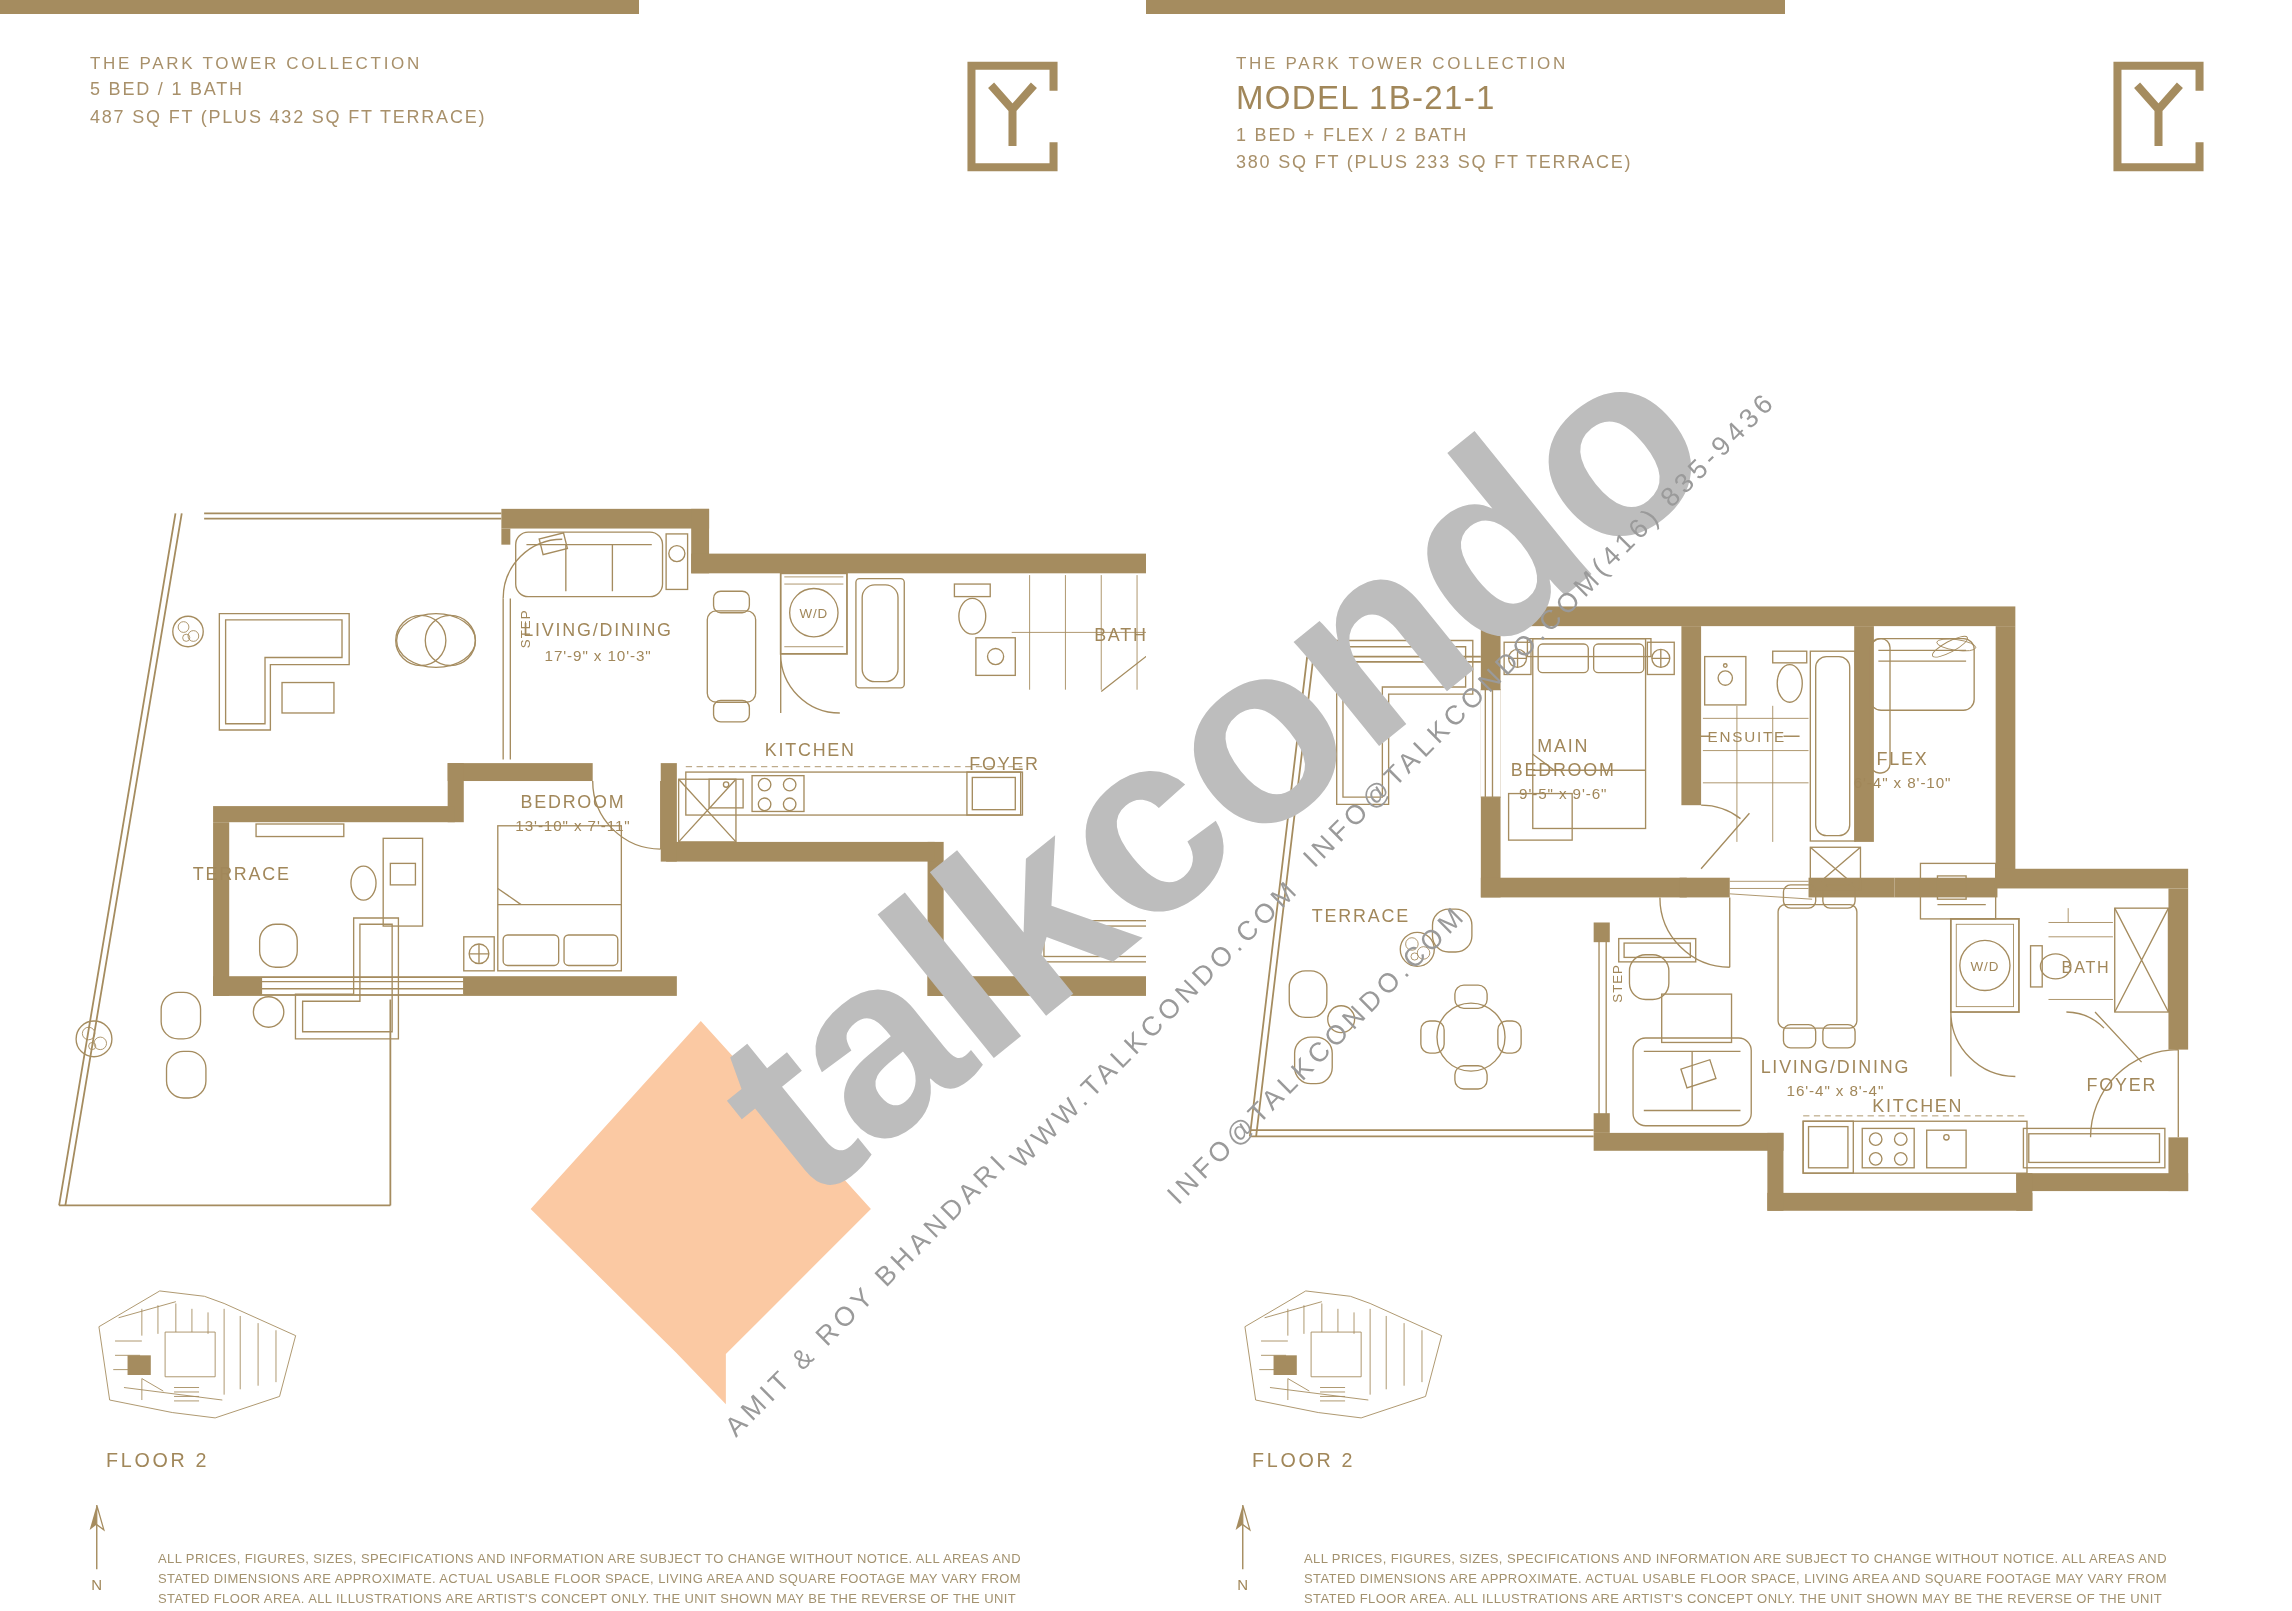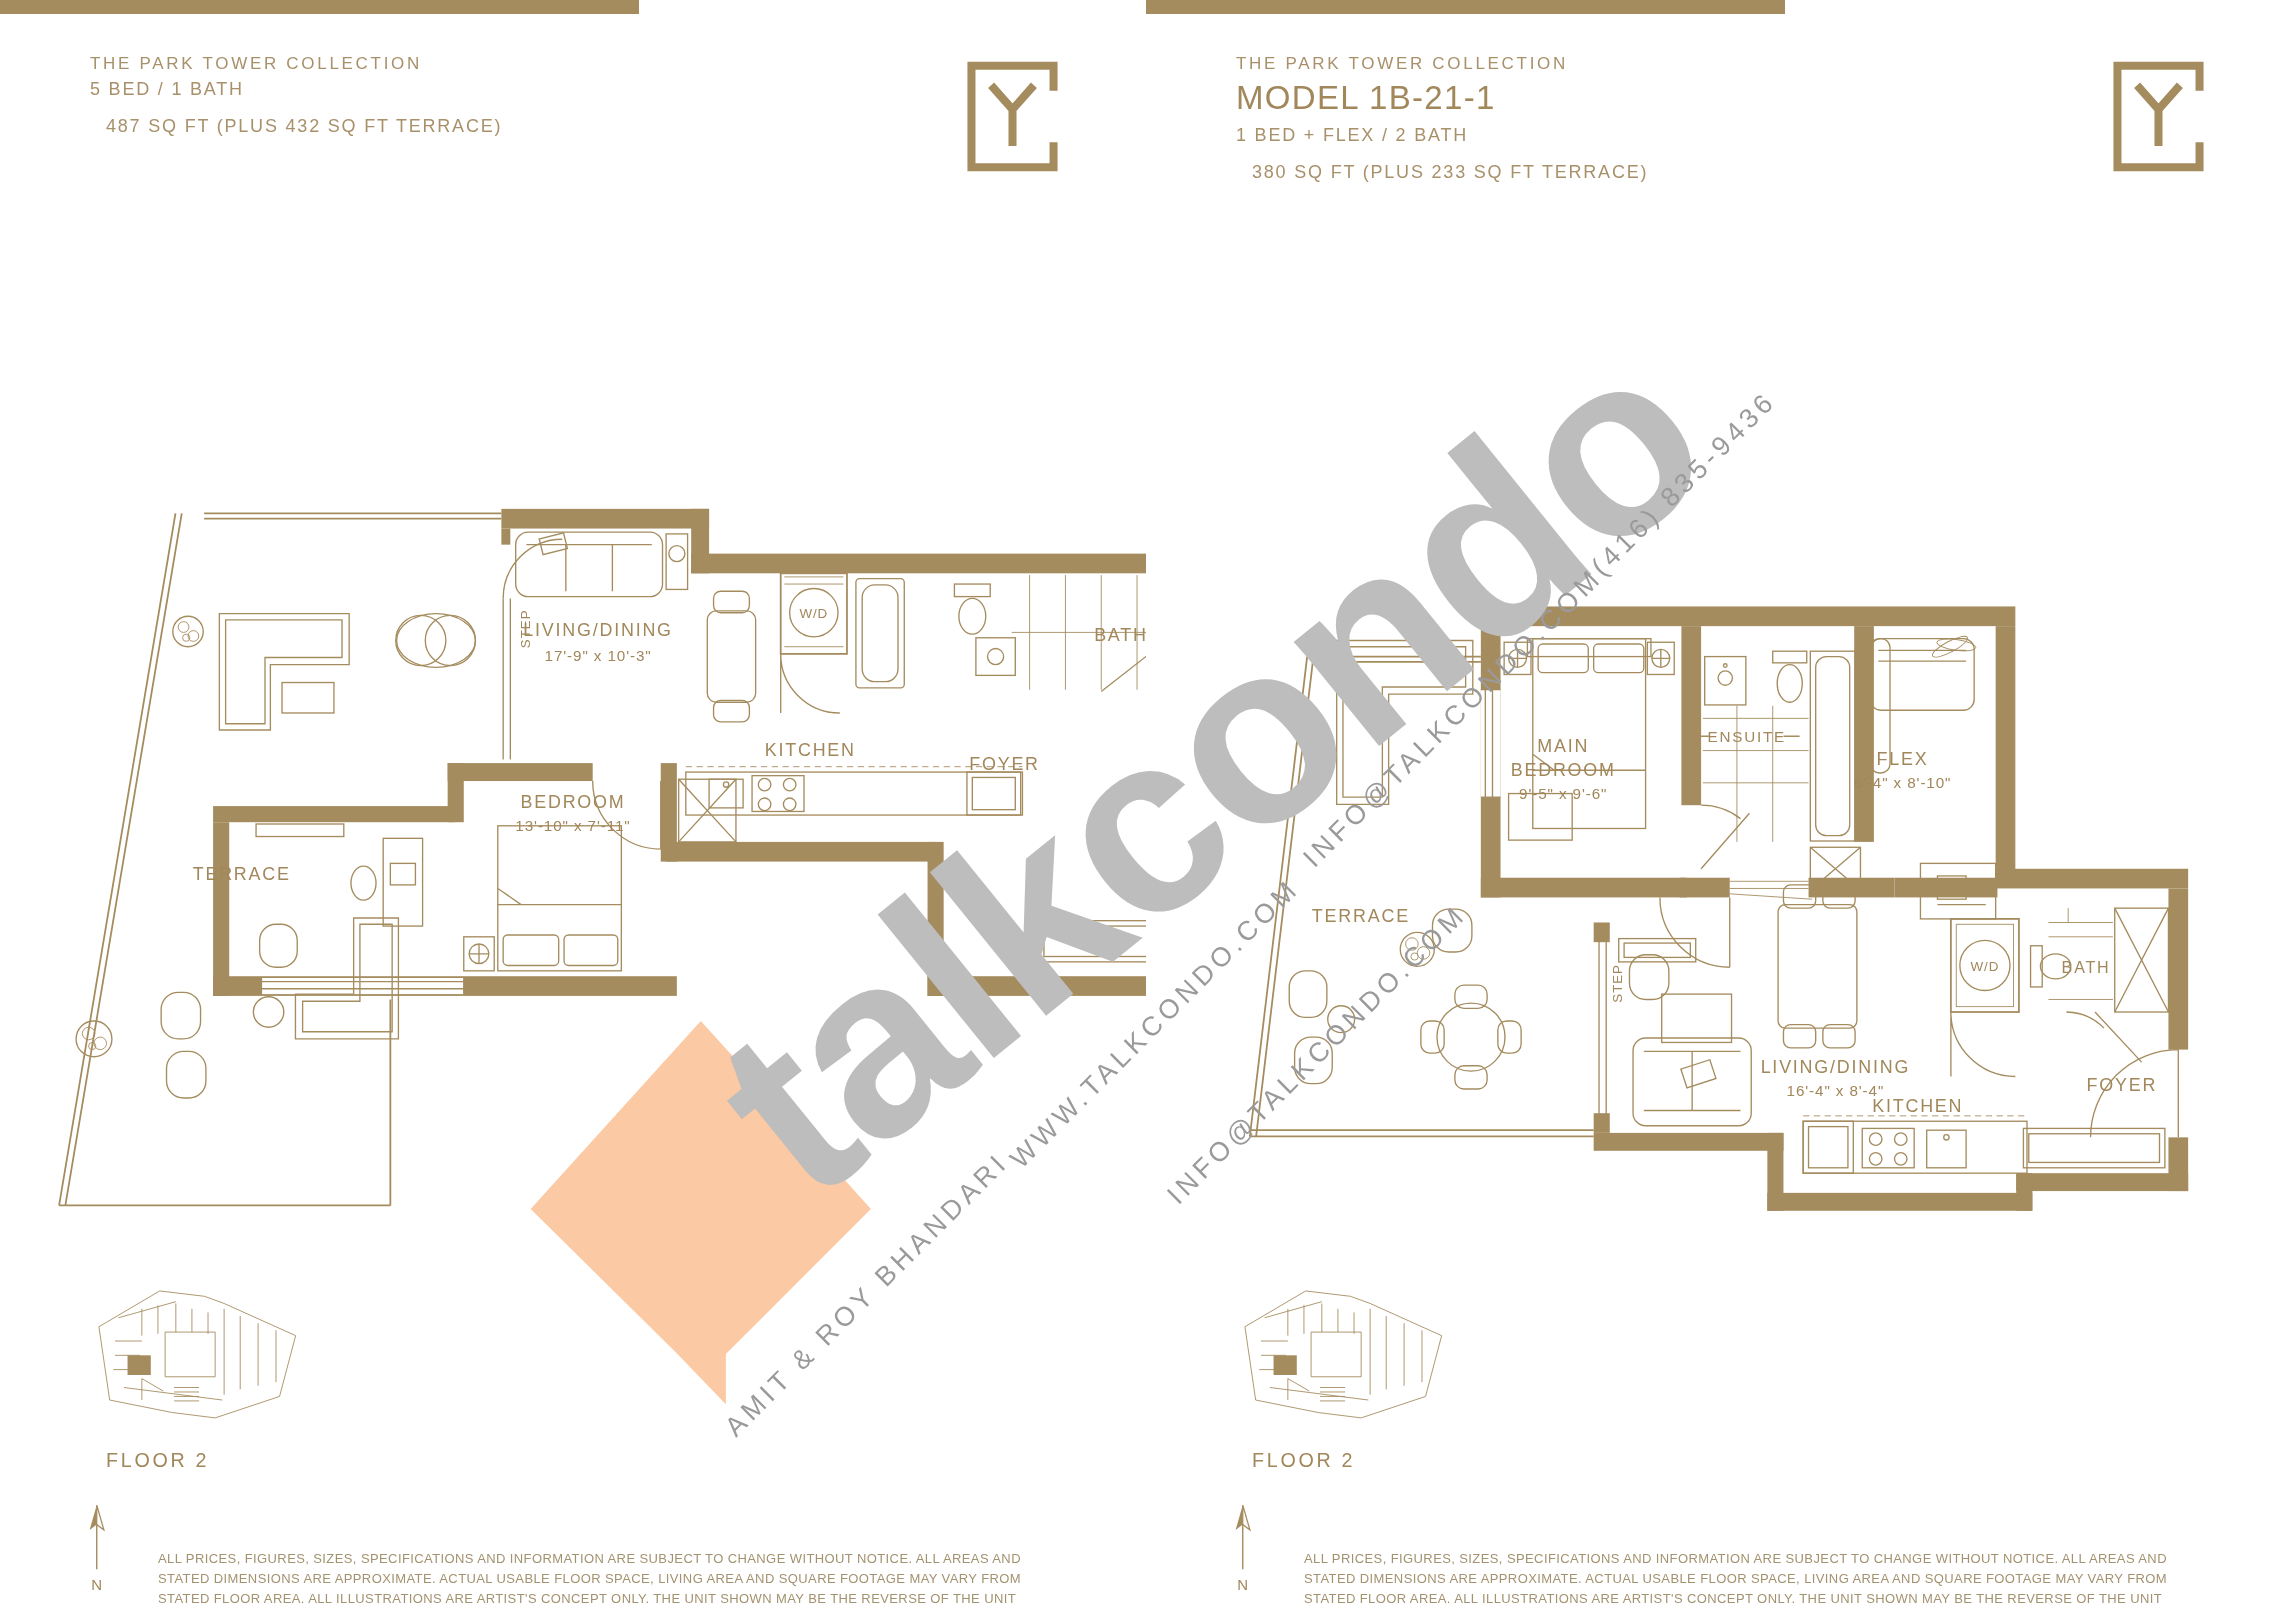--- a/index.html
+++ b/index.html
@@ -5,21 +5,21 @@
   html,body{margin:0;padding:0;background:#ffffff;}
   body{width:2293px;height:1611px;position:relative;overflow:hidden;
        font-family:"Liberation Sans",sans-serif;}
   .panel{position:absolute;top:0;width:1146px;height:1389px;}
   #panel-left{left:0;} #panel-right{left:1146px;}
   .topbar{position:absolute;left:0;top:0;width:639px;height:14.3px;background:#A58C5F;}
   .hdr{position:absolute;left:90px;top:54px;color:#A8906A;}
   .hdr .collection{font-size:17px;letter-spacing:2.7px;margin:0 0 5.4px 0;font-weight:400;}
   .hdr .model{font-size:33px;letter-spacing:1.3px;margin:0 0 7.2px 0;font-weight:400;color:#A1875A;}
   .hdr .config{font-size:18px;letter-spacing:1.8px;margin:0 0 6.3px 0;}
-  .hdr .area{font-size:18px;letter-spacing:1.8px;margin:16px;}
+  .hdr .area{font-size:18px;letter-spacing:1.8px;margin:0;}
   .ylogo{position:absolute;left:967px;top:61px;}
   .planwrap{position:absolute;left:0;top:421px;width:1146px;height:806px;}
   .keyplate{position:absolute;left:88px;top:1282px;}
   .floorlabel{position:absolute;left:106px;top:1449px;font-size:19.7px;letter-spacing:2.7px;color:#A1875A;}
   .north{position:absolute;left:82px;top:1505px;width:30px;text-align:center;}
   .north .nlbl{font-size:15px;color:#A1875A;margin-top:1.8px;letter-spacing:0.9px;}
   .disclaimer{position:absolute;left:158px;top:1549px;width:913px;
       font-size:13px;line-height:1.55;letter-spacing:0.4px;color:#A3926F;}
   
   .wall{fill:#A58C5F;}

